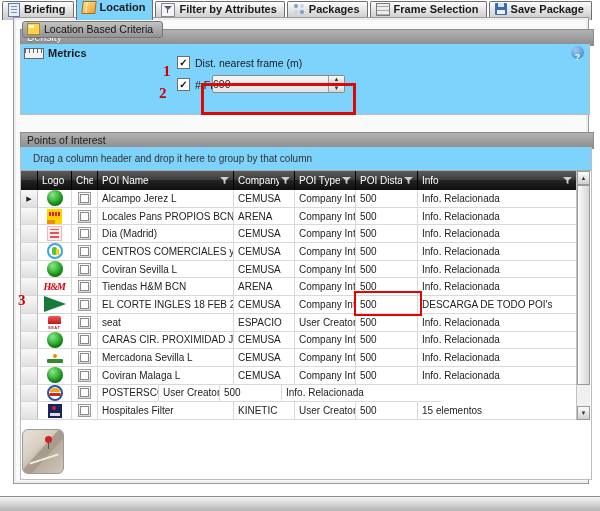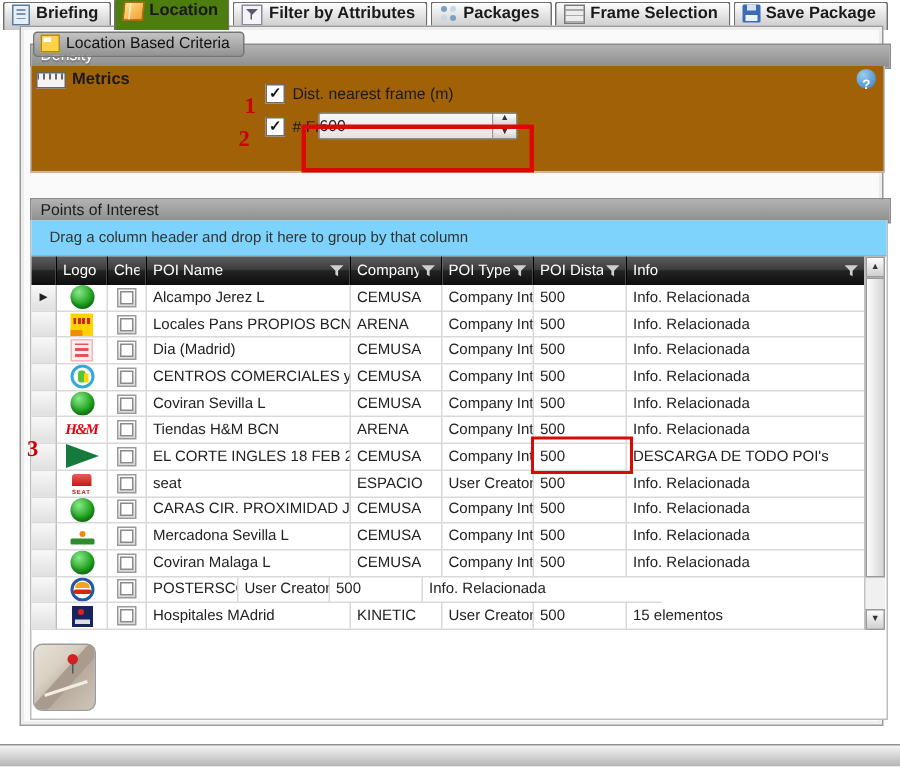--- a/index.html
+++ b/index.html
@@ -4,21 +4,21 @@
 <style>
   html,body{margin:0;padding:0}
   body{width:600px;height:511px;position:relative;background:#fff;
        font-family:"Liberation Sans",sans-serif;overflow:hidden;color:#1a1a1a}
   
   .tabbar{position:absolute;left:2px;top:1px;display:flex;gap:2px;height:19px;align-items:flex-end}
   .tab{display:flex;gap:4px;padding:1px 7px 2px 5px;height:15px;
        border:1px solid #6f6f6f;border-bottom:none;border-radius:2px 2px 0 0;
        background:linear-gradient(#fdfdfd,#dcdcdc 60%,#c8c8c8);
        font-size:11px;font-weight:bold;color:#1a1a1a;cursor:default;white-space:nowrap}
-  .tab.selected{background:#4d7c0f;height:17px;position:relative;z-index:2}
+  .tab.selected{background:#7dd3fc;height:17px;position:relative;z-index:2}
   .icon{display:inline-block;position:relative;flex:none}
   .i-doc{width:10px;height:12px;background:#e8eef5;border:1px solid #5b7c9e}
   .i-doc::before{content:"";position:absolute;left:2px;top:2px;right:2px;height:7px;
        background:repeating-linear-gradient(0deg,#7a94ad 0 1px,transparent 1px 3px)}
   .i-map{width:12px;height:11px;background:linear-gradient(135deg,#ffe08a,#f0a030);border:1px solid #b06a10;transform:skewX(-6deg)}
   .i-map::before{content:"";position:absolute;left:3px;top:0;width:1px;height:100%;background:rgba(255,255,255,.7)}
   .i-pkg{width:12px;height:12px}
   .i-pkg::before{content:"";position:absolute;left:1px;top:1px;width:4px;height:4px;border-radius:50%;
        background:#7aa0c4;box-shadow:6px 0 0 #c9d6e4,0 6px 0 #c9d6e4,6px 6px 0 #7aa0c4}
   .i-filter{width:12px;height:12px;border:1px solid #8a8a9a;background:#f4f4f8}
@@ -38,21 +38,21 @@
        background:linear-gradient(#c3c3c3,#939393);border:1px solid #767676;border-radius:3px;
        padding:1px 9px 2px 4px;font-size:10.5px;color:#111}
   .i-note{width:11px;height:10px;background:#ffd24a;border:1px solid #b08a20}
   .i-note::before{content:"";position:absolute;left:1px;top:1px;width:5px;height:3px;background:#fff}
   
   .panel-header{position:absolute;left:6px;width:560px;height:13px;padding:1px 6px;
        background:linear-gradient(#b2b2b2,#8d8d8d);border:1px solid #8c8c8c;font-size:10.5px}
   .ph-density{top:11px;color:#fff;text-shadow:0 1px 1px rgba(0,0,0,.25)}
   .ph-poi{top:114px;color:#1c1c1c}
   
-  .density-body{position:absolute;left:6px;top:26px;width:570px;height:71px;background:#a16207;
+  .density-body{position:absolute;left:6px;top:26px;width:570px;height:71px;background:#7dd3fc;
        border:1px solid #bdbdbd;border-top:none;box-sizing:border-box}
   .metrics-row{position:absolute;left:3px;top:3px;display:flex;align-items:center;gap:4px;
        font-size:11px;font-weight:bold}
   .i-ruler{width:18px;height:9px;background:#f2f2f2;border:1px solid #666}
   .i-ruler::before{content:"";position:absolute;left:0;top:0;height:4px;right:0;
        background:repeating-linear-gradient(90deg,#666 0 1px,transparent 1px 4px)}
   .i-help{position:absolute;right:5px;top:2px;width:13px;height:13px;border-radius:50%;
        background:radial-gradient(circle at 35% 30%,#9ecbf0,#2e7fc0);text-align:center;cursor:pointer}
   .i-help::before{content:"?";color:#fff;font-size:9px;font-weight:bold;line-height:13px}
   .cb-row{position:absolute;display:flex;align-items:center;gap:5px;font-size:10.5px}
@@ -468,21 +468,21 @@
             <span class="sel-arrow"></span>
           </div>
     <div class="g-cell c-logo">
             <span class="logo logo-hospitales"></span>
           </div>
     <div class="g-cell c-check">
             <span class="cb">
               <span class="cb-inner"></span>
             </span>
           </div>
-    <div class="g-cell c-name">Hospitales MAdrid</div>
+    <div class="g-cell c-name">Hospitales Filter</div>
     <div class="g-cell c-company">KINETIC</div>
     <div class="g-cell c-type">User Creator [Secre</div>
     <div class="g-cell c-dist">500</div>
     <div class="g-cell c-info">15 elementos</div>
   </div>
       </div>
     <div class="vscroll">
       <span class="sbtn up">▲</span>
       <span class="sthumb"></span>
       <span class="sbtn down">▼</span>

